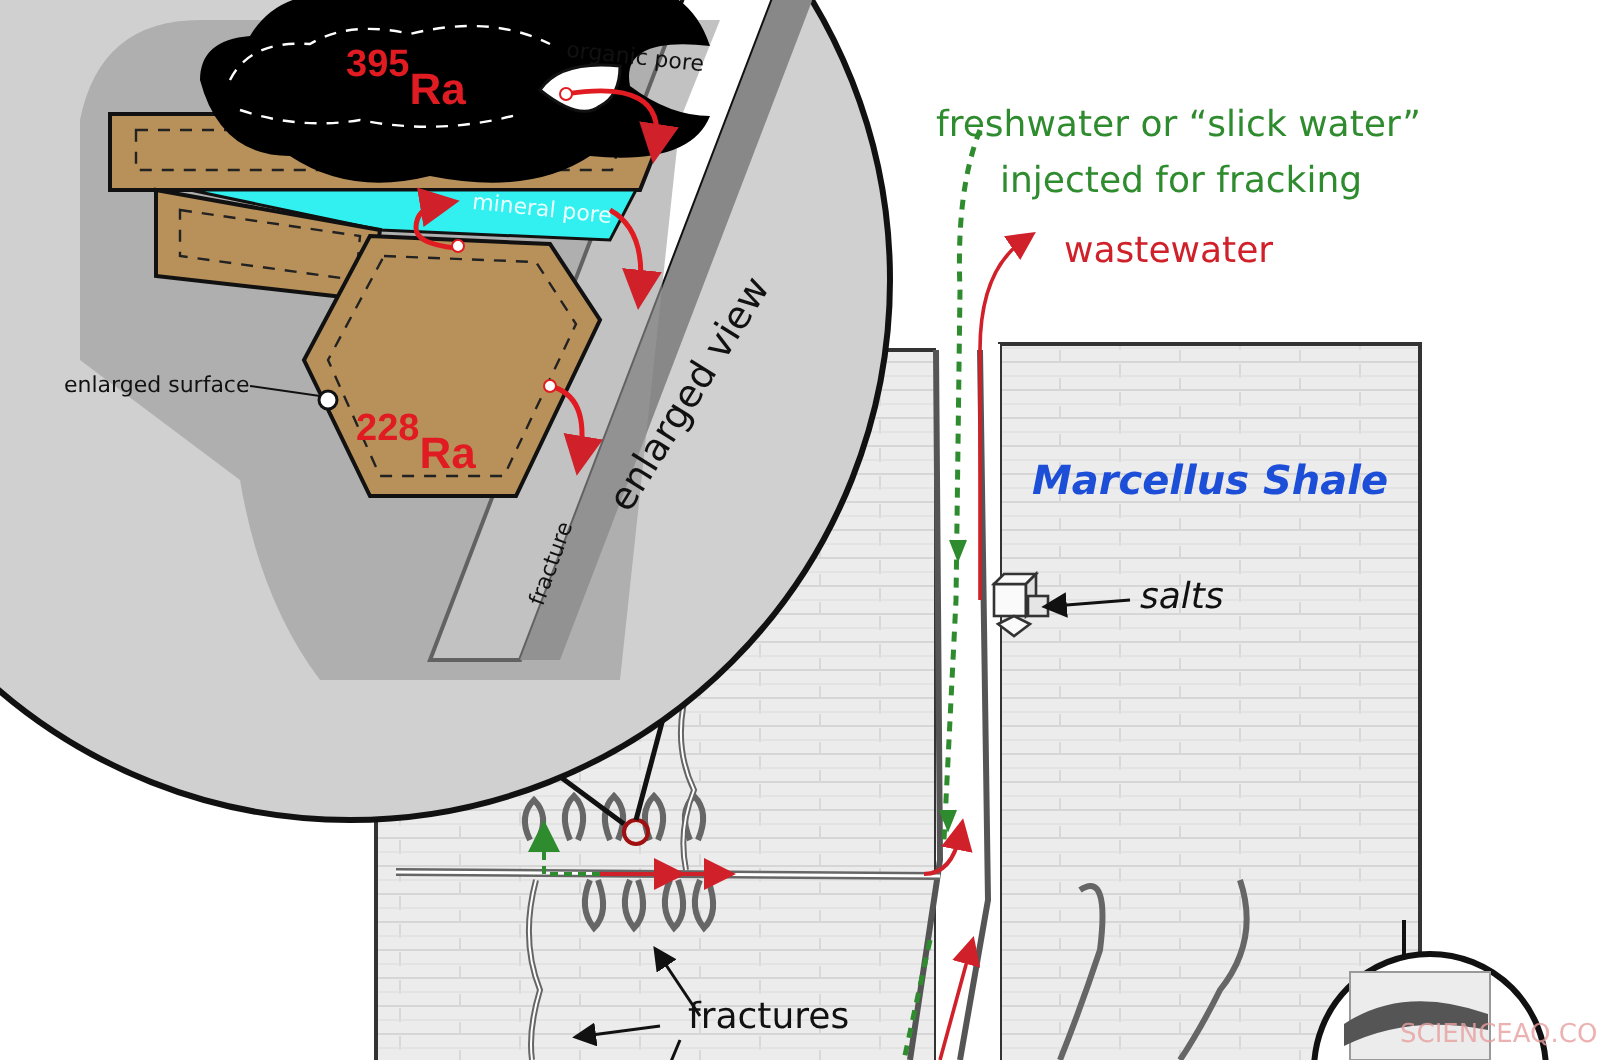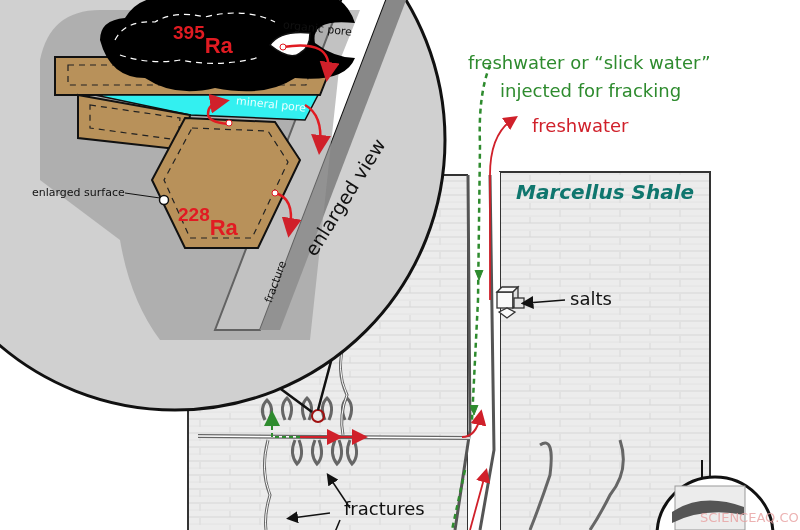--- a/index.html
+++ b/index.html
@@ -2,21 +2,21 @@
 <html><head>
 <meta charset="utf-8">
 <style>
   html, body { margin:0; padding:0; background:#ffffff; }
   body { width:800px; height:530px; overflow:hidden; position:relative; font-family:"DejaVu Sans", sans-serif; }
   svg { position:absolute; left:0; top:0; }
   .lbl { position:absolute; white-space:nowrap; font-family:"DejaVu Sans", sans-serif; }
   .green { color:#2e8b2e; font-size:18px; }
   .red { color:#d0202a; font-size:18px; }
   .black { color:#111; }
-  .title { font-weight:bold; font-style:italic; font-size:20px; color:#0f766e; }
+  .title { font-weight:bold; font-style:italic; font-size:20px; color:#1d4ed8;margin-top:48px; }
   .ra { color:#e11b22; font-weight:bold; font-family:"Liberation Sans", sans-serif; }
   .ra .big { font-size:22px; }
   .ra sup { font-size:19px; vertical-align:14px; }
   .small { font-size:11px; color:#111; }
   .wm { color:#e8a0a0; font-size:13px; opacity:0.8; }
 </style>
 </head>
 <body>
 
 <svg width="800" height="530" viewBox="0 0 800 530">
@@ -150,23 +150,23 @@
   <g>
     <line x1="702" y1="460" x2="702" y2="478" stroke="#111" stroke-width="2"></line>
     <circle cx="715" cy="535" r="58" fill="#fff" stroke="#111" stroke-width="3"></circle>
     <rect x="675" y="486" width="70" height="44" fill="#ececec" stroke="#999"></rect>
     <path d="M672,512 q30,-20 72,-5 l0,8 q-40,-8 -72,8 z" fill="#555"></path>
   </g>
 </svg>
 
 <div class="lbl green" style="left:468px; top:52px;">freshwater or “slick water”</div>
 <div class="lbl green" style="left:500px; top:80px;text-align:right;">injected for fracking</div>
-<div class="lbl red" style="left:532px; top:115px;">freshwater</div>
+<div class="lbl red" style="left:532px; top:115px;">wastewater</div>
 <div class="lbl title" style="left:516px; top:180px;">Marcellus Shale</div>
-<div class="lbl black" style="left:570px; top:288px; font-size:18px;">salts</div>
+<div class="lbl black" style="left:570px; top:288px; font-size:18px;font-style:italic;">salts</div>
 <div class="lbl black" style="left:344px; top:498px; font-size:18px;">fractures</div>
 
 <div class="lbl black" style="left:300px; top:248px; font-size:19px; transform:rotate(-58deg); transform-origin:left top;">enlarged view</div>
 <div class="lbl small" style="left:262px; top:300px; transform:rotate(-70deg); transform-origin:left top;">fracture</div>
 <div class="lbl small" style="left:283px; top:22px; transform:rotate(6deg);">organic pore</div>
 <div class="lbl small" style="left:236px; top:98px; color:#e8ffff; transform:rotate(6deg);">mineral pore</div>
 <div class="lbl small" style="left:32px; top:186px;">enlarged surface</div>
 
 <div class="lbl ra" style="left:173px; top:22px;">
   <sup>395</sup><span class="big">Ra</span>

